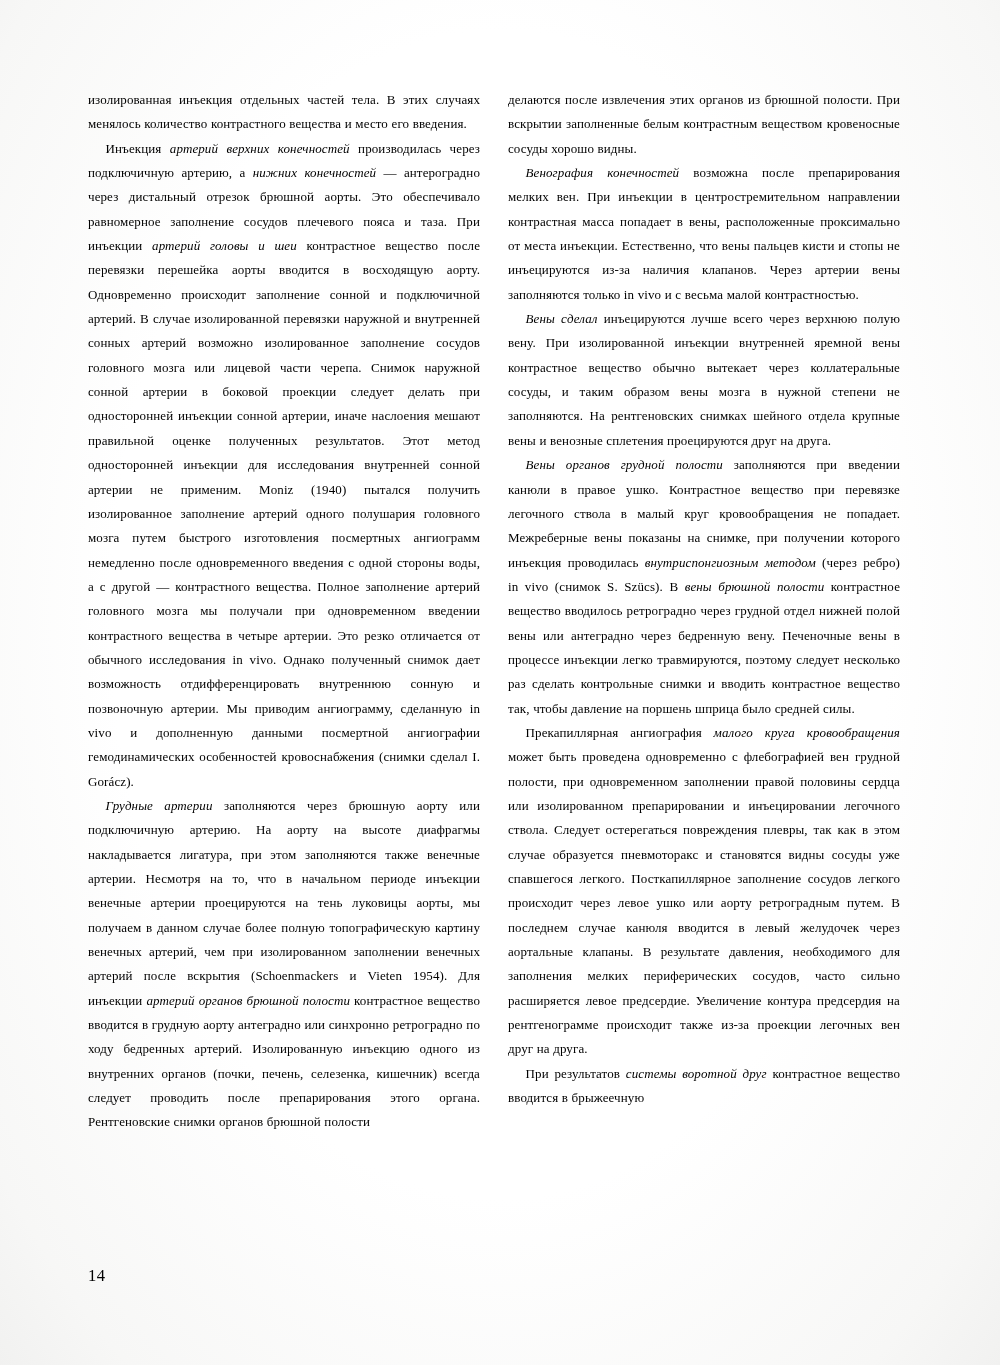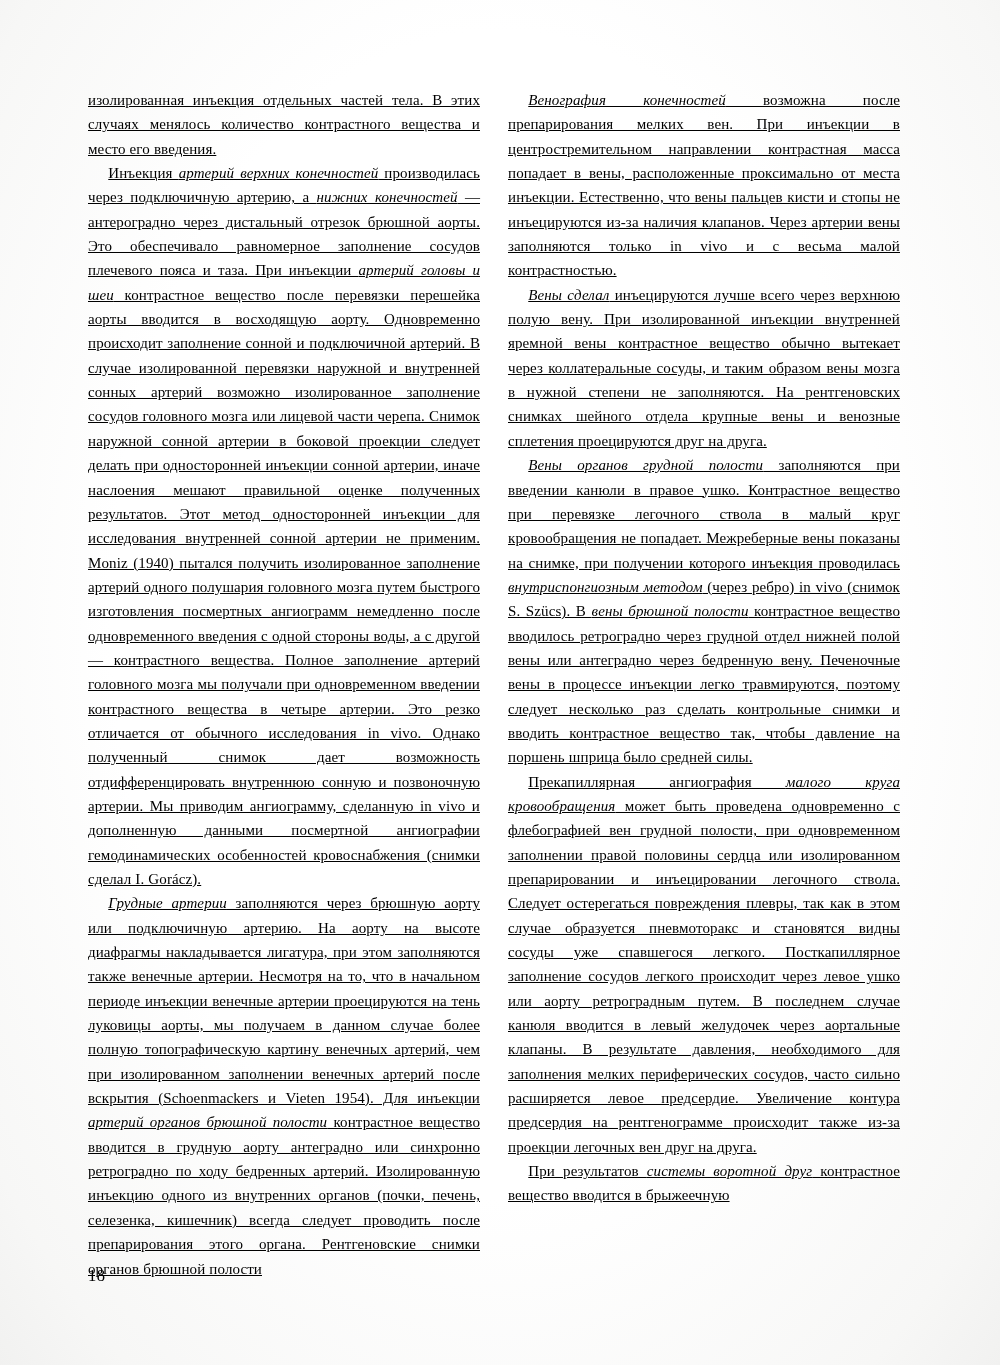--- a/index.html
+++ b/index.html
@@ -40,26 +40,25 @@
     align-items: flex-start;
   }
   .column {
     width: 392px;
     box-sizing: border-box;
   }
   .para {
     margin: 0;
     text-align: justify;
     text-align-last: left;
-    font-size: 15px;
+    font-size: 13px;
     line-height: 24.35px;
     letter-spacing: 0.1px;
     word-spacing: 0.2px;
     hyphens: manual;
-    text-decoration: underline;
     -webkit-hyphens: manual;
   }
   .para.indent {
     text-indent: 1.35em;
   }
   em, .it {
     font-style: italic;
   }
   .page-number {
     position: absolute;
@@ -76,22 +75,23 @@
 <div class="page">
   <div class="paper-tone"></div>
 
   <div class="columns">
     <div class="column" id="left-column">
         <p class="para"><span>изолированная инъекция отдельных частей тела. В этих случаях менялось количество контрастного вещества и место его введения.</span></p>
         <p class="para indent"><span>Инъекция </span><em>артерий верхних конечностей</em><span> производилась через подключичную артерию, а </span><em>нижних конечностей</em><span> — антероградно через дистальный отрезок брюшной аорты. Это обеспечивало равномерное заполнение сосудов плечевого пояса и таза. При инъекции </span><em>артерий головы и шеи</em><span> контрастное вещество после перевязки перешейка аорты вводится в восходящую аорту. Одновременно происходит заполнение сонной и подключичной артерий. В случае изолированной перевязки наружной и внутренней сонных артерий возможно изолированное заполнение сосудов головного мозга или лицевой части черепа. Снимок наружной сонной артерии в боковой проекции следует делать при односторонней инъекции сонной артерии, иначе наслоения мешают правильной оценке полученных результатов. Этот метод односторонней инъекции для исследования внутренней сонной артерии не применим. Moniz (1940) пытался получить изолированное заполнение артерий одного полушария головного мозга путем быстрого изготовления посмертных ангиограмм немедленно после одновременного введения с одной стороны воды, а с другой — контрастного вещества. Полное заполнение артерий головного мозга мы получали при одновременном введении контрастного вещества в четыре артерии. Это резко отличается от обычного исследования in vivo. Однако полученный снимок дает возможность отдифференцировать внутреннюю сонную и позвоночную артерии. Мы приводим ангиограмму, сделанную in vivo и дополненную данными посмертной ангиографии гемодинамических особенностей кровоснабжения (снимки сделал I. Gorácz).</span></p>
         <p class="para indent"><em>Грудные артерии</em><span> заполняются через брюшную аорту или подключичную артерию. На аорту на высоте диафрагмы накладывается лигатура, при этом заполняются также венечные артерии. Несмотря на то, что в начальном периоде инъекции венечные артерии проецируются на тень луковицы аорты, мы получаем в данном случае более полную топографическую картину венечных артерий, чем при изолированном заполнении венечных артерий после вскрытия (Schoenmackers и Vieten 1954). Для инъекции </span><em>артерий органов брюшной полости</em><span> контрастное вещество вводится в грудную аорту антеградно или синхронно ретроградно по ходу бедренных артерий. Изолированную инъекцию одного из внутренних органов (почки, печень, селезенка, кишечник) всегда следует проводить после препарирования этого органа. Рентгеновские снимки органов брюшной полости</span></p>
       </div>
     <div class="column" id="right-column">
+        <p class="para"><span>делаются после извлечения этих органов из брюшной полости. При вскрытии заполненные белым контрастным веществом кровеносные сосуды хорошо видны.</span></p>
         <p class="para indent"><em>Венография конечностей</em><span> возможна после препарирования мелких вен. При инъекции в центростремительном направлении контрастная масса попадает в вены, расположенные проксимально от места инъекции. Естественно, что вены пальцев кисти и стопы не инъецируются из-за наличия клапанов. Через артерии вены заполняются только in vivo и с весьма малой контрастностью.</span></p>
         <p class="para indent"><em>Вены сделал</em><span> инъецируются лучше всего через верхнюю полую вену. При изолированной инъекции внутренней яремной вены контрастное вещество обычно вытекает через коллатеральные сосуды, и таким образом вены мозга в нужной степени не заполняются. На рентгеновских снимках шейного отдела крупные вены и венозные сплетения проецируются друг на друга.</span></p>
         <p class="para indent"><em>Вены органов грудной полости</em><span> заполняются при введении канюли в правое ушко. Контрастное вещество при перевязке легочного ствола в малый круг кровообращения не попадает. Межреберные вены показаны на снимке, при получении которого инъекция проводилась </span><em>внутриспонгиозным методом</em><span> (через ребро) in vivo (снимок S. Szücs). В </span><em>вены брюшной полости</em><span> контрастное вещество вводилось ретроградно через грудной отдел нижней полой вены или антеградно через бедренную вену. Печеночные вены в процессе инъекции легко травмируются, поэтому следует несколько раз сделать контрольные снимки и вводить контрастное вещество так, чтобы давление на поршень шприца было средней силы.</span></p>
         <p class="para indent"><span>Прекапиллярная ангиография </span><em>малого круга кровообращения</em><span> может быть проведена одновременно с флебографией вен грудной полости, при одновременном заполнении правой половины сердца или изолированном препарировании и инъецировании легочного ствола. Следует остерегаться повреждения плевры, так как в этом случае образуется пневмоторакс и становятся видны сосуды уже спавшегося легкого. Посткапиллярное заполнение сосудов легкого происходит через левое ушко или аорту ретроградным путем. В последнем случае канюля вводится в левый желудочек через аортальные клапаны. В результате давления, необходимого для заполнения мелких периферических сосудов, часто сильно расширяется левое предсердие. Увеличение контура предсердия на рентгенограмме происходит также из-за проекции легочных вен друг на друга.</span></p>
         <p class="para indent"><span>При результатов </span><em>системы воротной друг</em><span> контрастное вещество вводится в брыжеечную</span></p>
       </div>
   </div>
 
-  <div class="page-number">18</div>
+  <div class="page-number">14</div>
 </div>
 
 </body></html>

